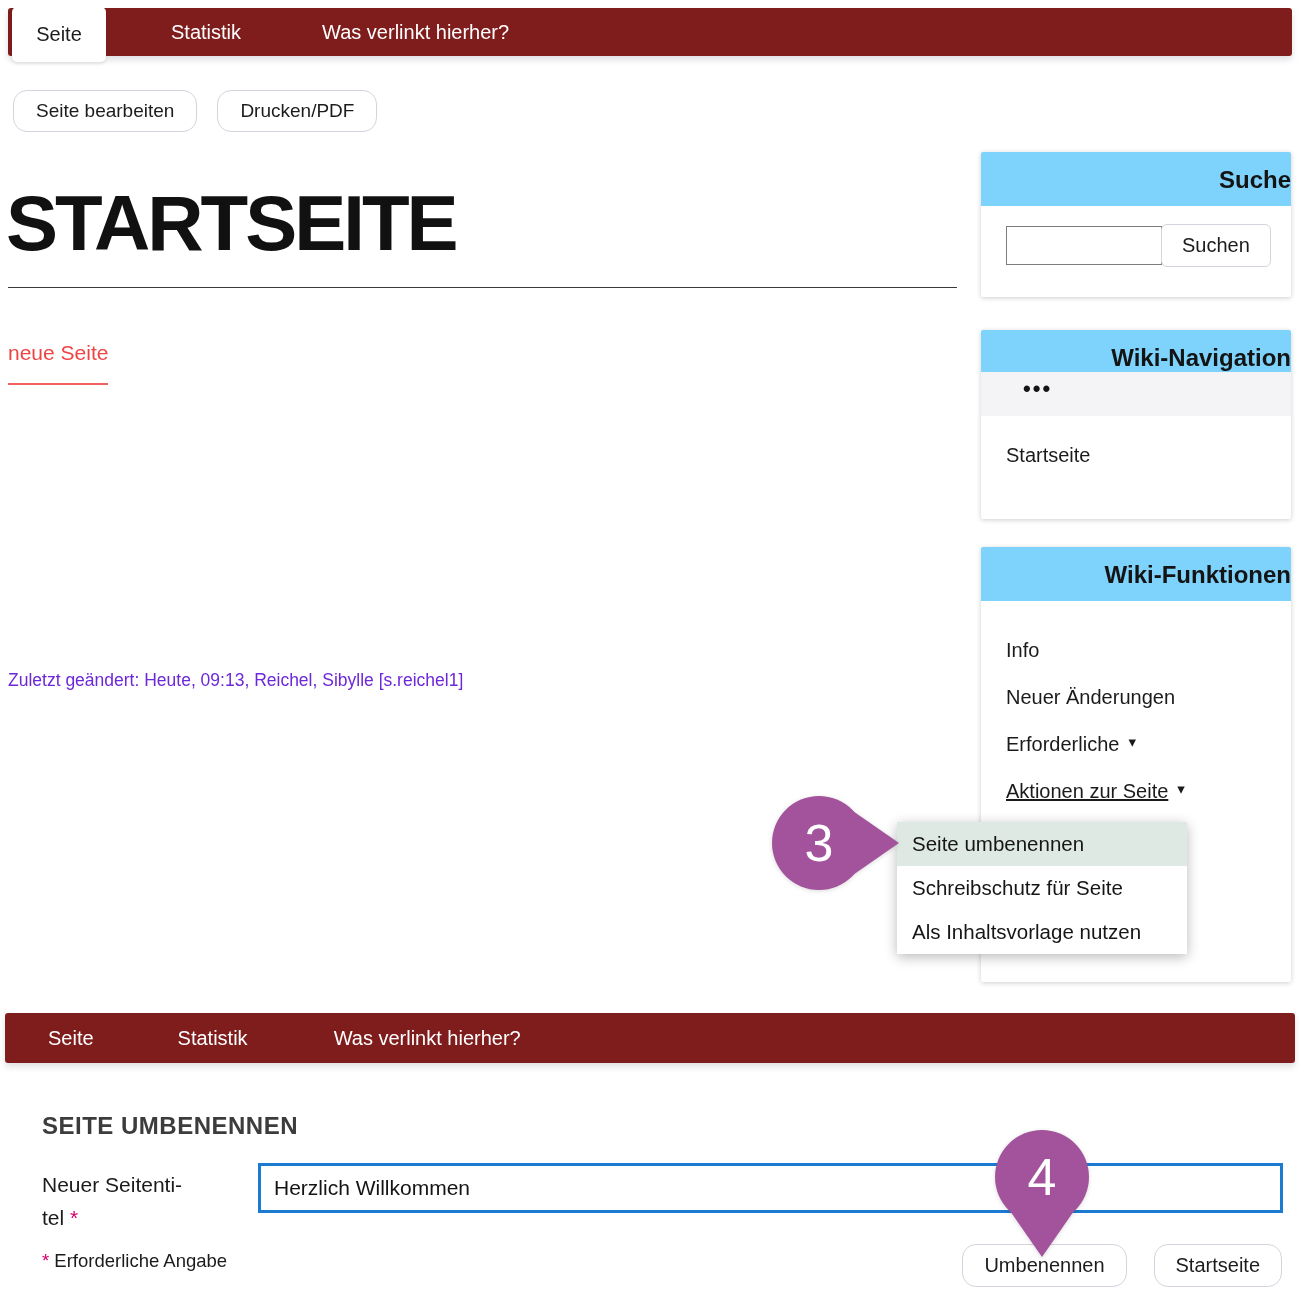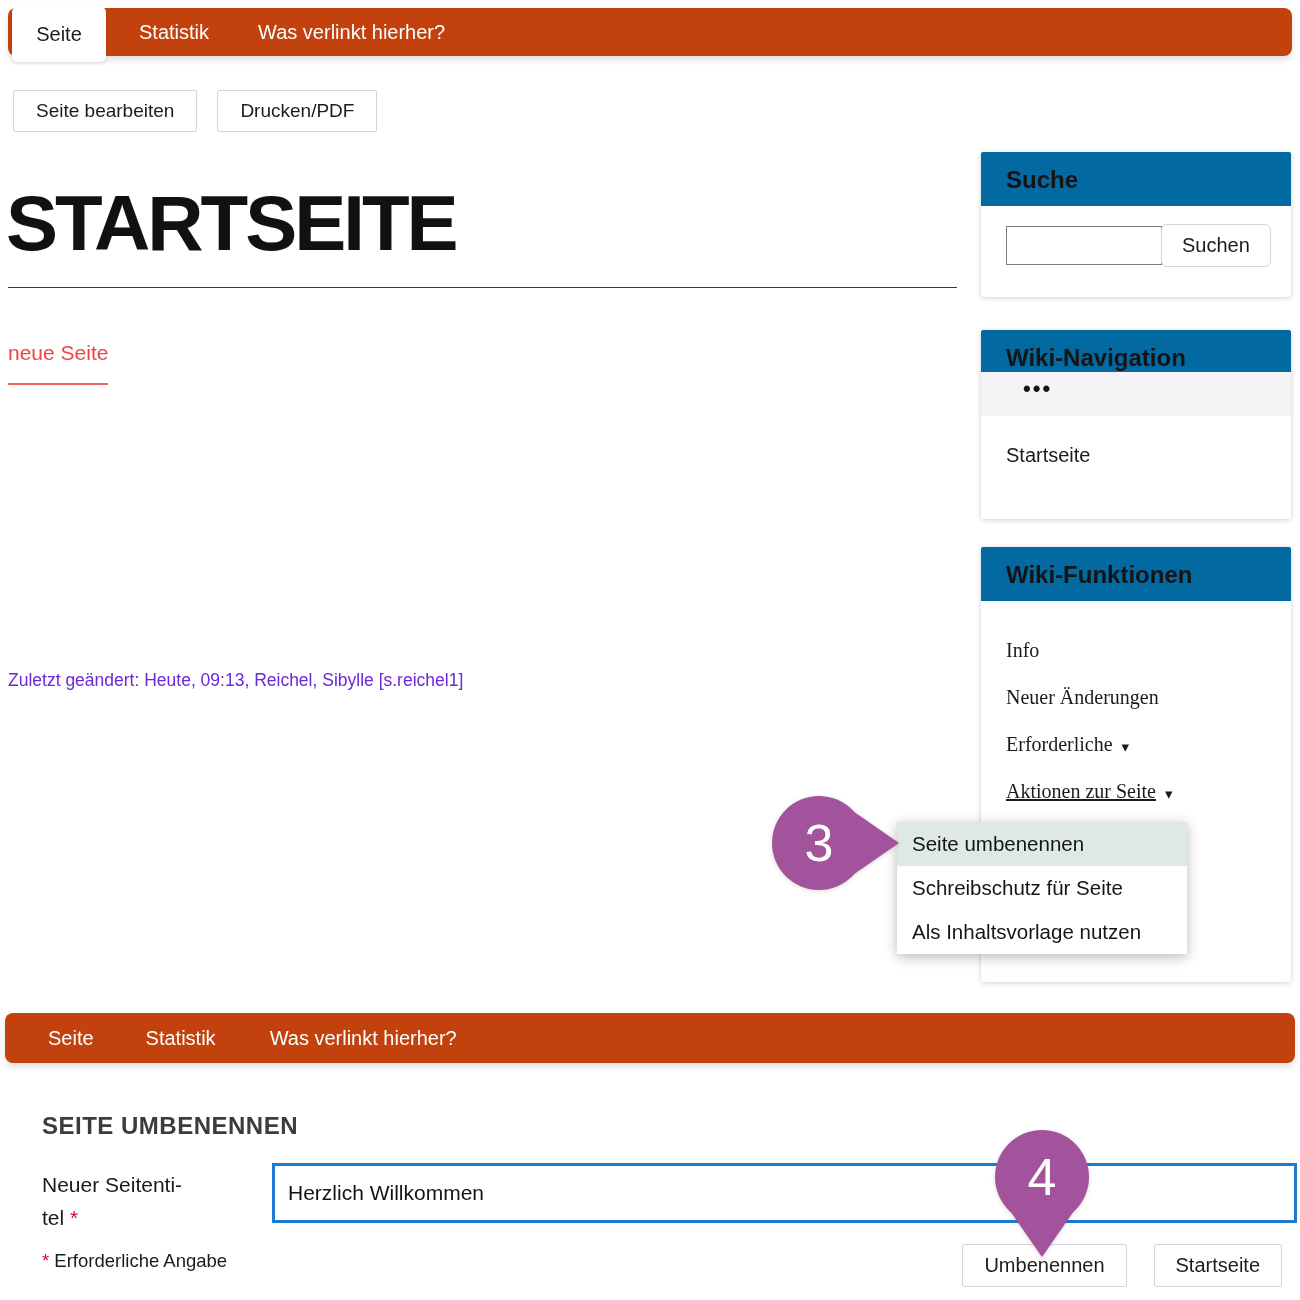--- a/index.html
+++ b/index.html
@@ -1,54 +1,54 @@
 <!DOCTYPE html>
 <html><head>
 <meta charset="utf-8">
 <style>
   * { margin: 0; padding: 0; box-sizing: border-box; }
   html, body { width: 1300px; height: 1300px; background: #fff; font-family: "Liberation Sans", sans-serif; color: #1a1a1a; }
   #stage { position: relative; width: 1300px; height: 1300px; overflow: hidden; background: #fff; }
 
   
-  .tabbar { position: absolute; background: #c2410c; border-radius: 8px; box-shadow: 0 4px 6px rgba(90,90,110,0.18); display: flex; align-items: center; }
+  .tabbar { position: absolute; background: #7f1d1d; border-radius: 3px; box-shadow: 0 4px 6px rgba(90,90,110,0.18); display: flex; align-items: center; gap: 32px; }
   #topbar { left: 8px; right: 8px; top: 8px; height: 48px; }
   .tab { color: #fff; font-size: 20px; white-space: nowrap; cursor: pointer; }
   .tab.active { position: relative; background: #fff; color: #1c1c1c; border-radius: 5px; height: 55px; margin-top: 4px; width: 94px; display: flex; align-items: center; justify-content: center; box-shadow: 0 2px 3px rgba(0,0,0,0.10); }
   #topbar .tab.active { margin-left: 4px; }
   #topbar .tab-2 { margin-left: 33px; }
   #topbar .tab-3 { margin-left: 49px; }
 
   
-  .btn { background: #fff; border: 1px solid #d7d2dd; border-radius: 2px; font-size: 19px; color: #1c1c1c; padding: 0 22px; height: 42px; display: inline-flex; align-items: center; cursor: pointer; font-family: inherit; }
+  .btn { background: #fff; border: 1px solid #d7d2dd; border-radius: 14px; font-size: 19px; color: #1c1c1c; padding: 0 22px; height: 42px; display: inline-flex; align-items: center; cursor: pointer; font-family: inherit; }
   #toolbar { position: absolute; left: 13px; top: 90px; display: flex; gap: 20px; }
 
   
   #page-title { position: absolute; left: 6px; top: 178px; font-size: 78px; font-weight: 800; letter-spacing: -3px; color: #111; }
   #title-rule { position: absolute; left: 8px; top: 287px; width: 949px; border-top: 1px solid #3a3a3a; }
   #new-page-link { position: absolute; left: 8px; top: 341px; font-size: 21px; color: #ef4444; text-decoration: none; border-bottom: 2px solid #f2615f; padding-bottom: 18px; cursor: pointer; }
   #last-changed { position: absolute; left: 8px; top: 670px; font-size: 17.5px; color: #6d28d9; }
 
   
   .sidebox { position: absolute; left: 981px; width: 310px; background: #fff; border-radius: 2px; box-shadow: 0 1px 5px rgba(0,0,0,0.20); }
-  .sidebox-header { background: #0369a1; padding: 14px 0 12px 25px; border-radius: 2px 2px 0 0; }
+  .sidebox-header { background: #7dd3fc; padding: 14px 0 12px 25px; border-radius: 2px 2px 0 0; text-align: right; }
   .sidebox-title { font-size: 24px; font-weight: 700; color: #141414; }
   #box-suche { top: 152px; height: 145px; }
   #box-suche .sidebox-body { padding: 18px 25px 0 25px; display: flex; align-items: center; }
   #search-input { width: 156px; height: 39px; border: 1px solid #7d7d7d; border-radius: 0; font-size: 19px; padding: 0 8px; font-family: inherit; }
   #search-btn { height: 43px; font-size: 20px; margin-left: -1px; padding: 16px 20px; border-radius: 6px; }
 
   #box-nav { top: 330px; height: 189px; }
   #nav-ellipsis { padding: 4px 0 14px 42px; font-size: 22px; font-weight: 700; letter-spacing: 2px; color: #141414; }
   #box-nav .sidebox-body { padding: 28px 0 0 25px; }
   .side-link { font-size: 20px; color: #1b1b1b; cursor: pointer; }
 
   #box-funcs { top: 547px; height: 435px; }
   #box-funcs .sidebox-body { padding: 38px 0 0 25px; }
-  .func-item { font-size: 20px; color: #1b1b1b; margin-bottom: 24px; cursor: pointer; display: flex; align-items: flex-end; font-family: Liberation Serif, serif; }
+  .func-item { font-size: 20px; color: #1b1b1b; margin-bottom: 24px; cursor: pointer; display: flex; align-items: flex-start; }
   .caret { font-size: 15px; margin-left: 9px; color: #1b1b1b; }
   .func-item.open .func-label { text-decoration: underline; }
 
   
   #action-menu { position: absolute; left: 897px; top: 822px; width: 290px; background: #fff; box-shadow: 0 3px 12px rgba(0,0,0,0.28); z-index: 20; }
   .menu-item { height: 44px; display: flex; align-items: center; padding-left: 15px; font-size: 20.5px; color: #161616; cursor: pointer; white-space: nowrap; }
   .menu-item.highlighted { background: #dfe9e3; }
 
   
   .balloon { position: absolute; z-index: 40; filter: drop-shadow(0 1px 2px rgba(0,0,0,0.15)); }
@@ -58,21 +58,21 @@
 
   
   #bottombar { left: 5px; right: 5px; top: 1013px; height: 50px; }
   #bottombar .tab-1 { margin-left: 43px; }
   #bottombar .tab-2 { margin-left: 52px; }
   #bottombar .tab-3 { margin-left: 54px; }
 
   #rename-heading { position: absolute; left: 42px; top: 1112px; font-size: 24px; font-weight: 700; color: #3c3c3c; letter-spacing: 0.5px; }
   #rename-label { position: absolute; left: 42px; top: 1168px; font-size: 21px; line-height: 33px; color: #1b1b1b; }
   .req-star { color: #d4006a; }
-  #rename-input { position: absolute; left: 272px; top: 1163px; width: 1025px; height: 60px; border: 3px solid #1b7ad2; font-size: 21px; padding: 8px 13px; color: #141414; font-family: inherit; }
+  #rename-input { position: absolute; left: 258px; top: 1163px; width: 1025px; height: 50px; border: 3px solid #1b7ad2; font-size: 21px; padding: 8px 13px; color: #141414; font-family: inherit; }
   #required-note { position: absolute; left: 42px; top: 1250px; font-size: 18.5px; color: #1b1b1b; }
   #form-buttons { position: absolute; right: 18px; top: 1244px; display: flex; gap: 27px; }
   #form-buttons .btn { font-size: 20px; padding: 0 21px; height: 43px; }
 </style>
 </head>
 <body>
 
 <div id="stage">
 
   <div id="topbar" class="tabbar">

